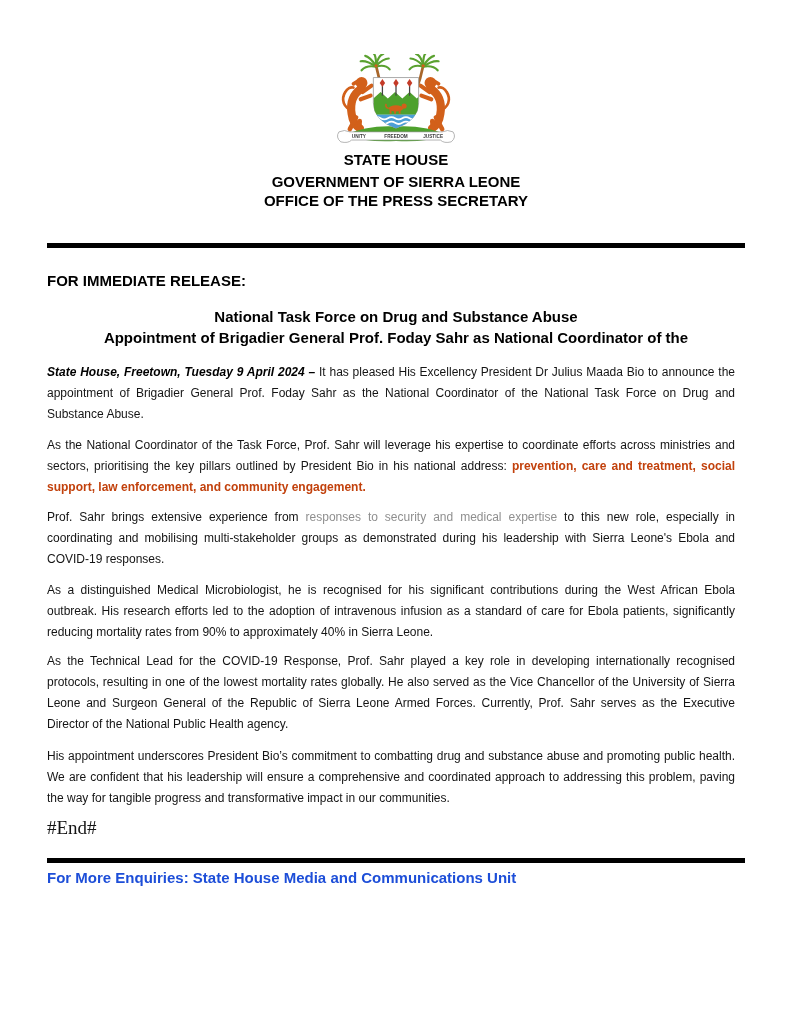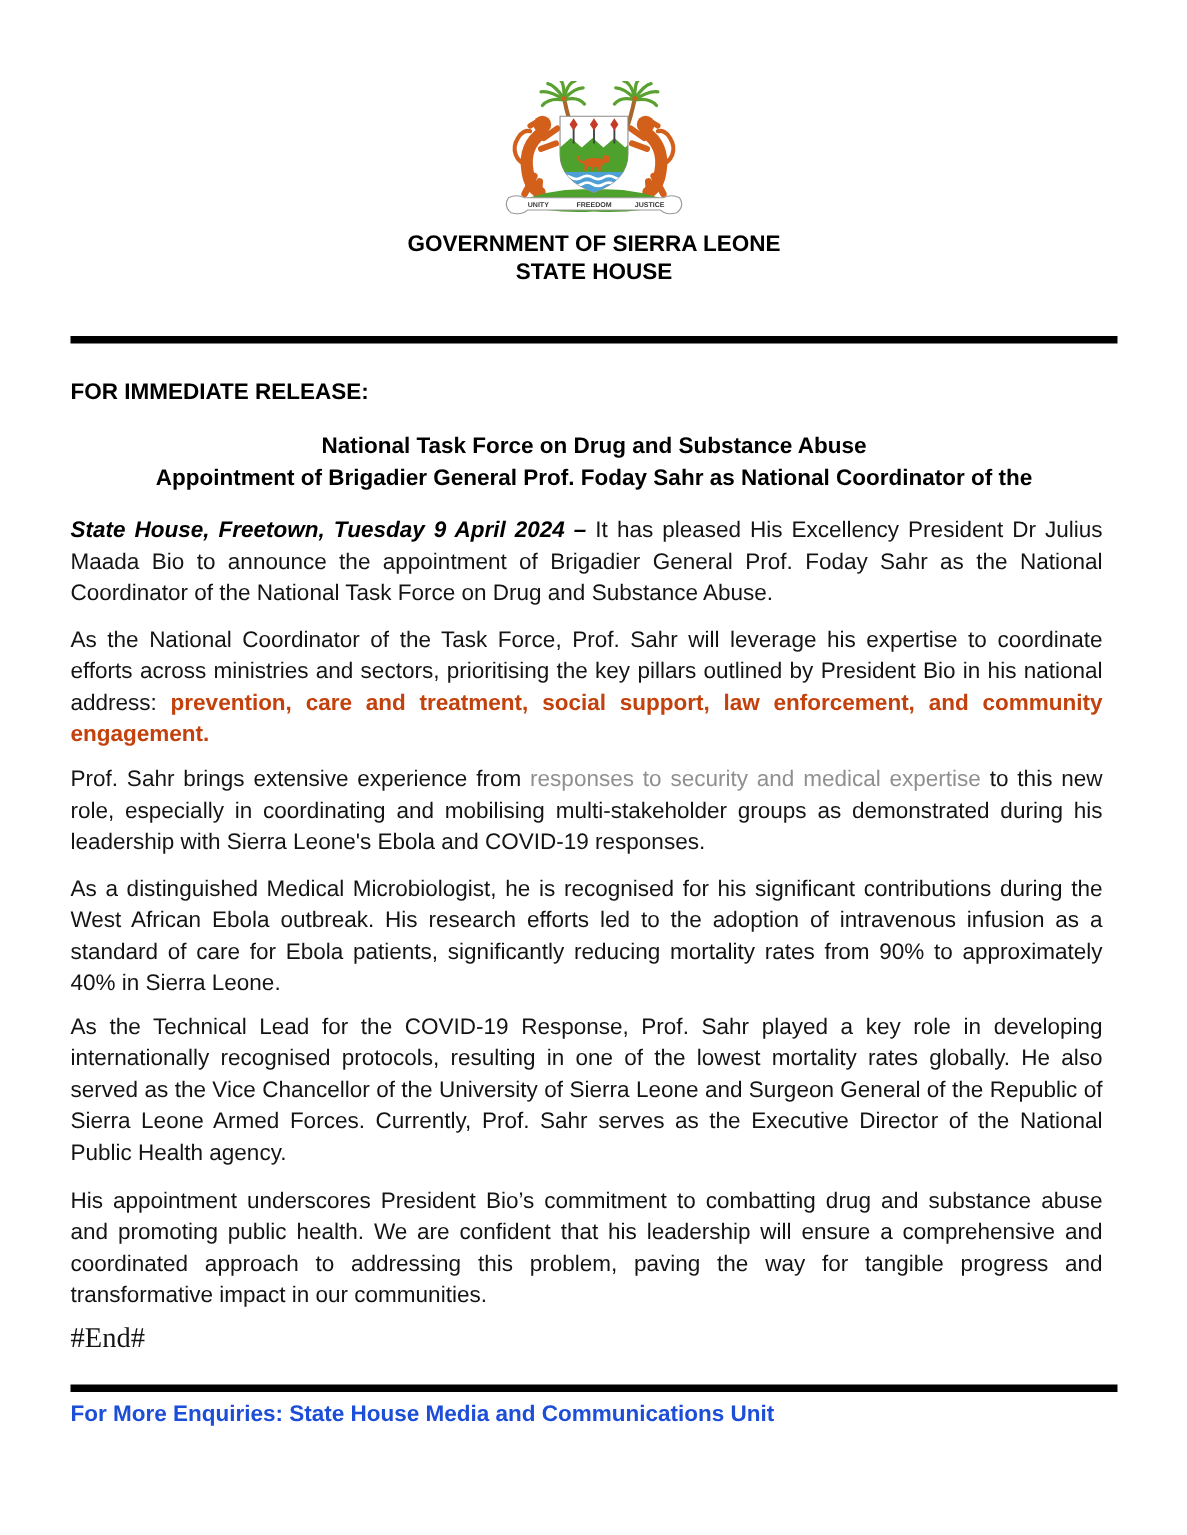--- a/index.html
+++ b/index.html
@@ -6,21 +6,21 @@
   .page{
     width:791px;height:1023px;box-sizing:border-box;
     padding:0 46px 0 47px;overflow:hidden;background:#fff;
     font-family:"Liberation Sans","DejaVu Sans",sans-serif;color:#141414;
   }
   .emblem-wrap{margin-top:54px;text-align:center;line-height:0;}
   .org{ text-align:center;font-weight:bold;font-size:15px;line-height:19px;color:#000;}
   .rule{height:5px;background:#000;}
   .release{font-weight:bold;font-size:15px;line-height:21px;color:#000;}
   .title{font-weight:bold;font-size:15px;line-height:21px;text-align:center;color:#000;}
-  .para{font-size:15px;line-height:21px;text-align:justify;margin:10px 10px 0 0;}
+  .para{font-size:12px;line-height:21px;text-align:justify;margin:10px 10px 0 0;}
   .b{font-weight:bold;color:#c2410c;}
   .bi{font-weight:bold;font-style:italic;color:#000;}
   .gray{color:#8f8f8f;}
   .endmark{font-size:19px;line-height:21px;margin-top:8px;font-family:Liberation Serif, serif;}
   .footer1{font-weight:bold;font-size:15px;line-height:21px;color:#1d4ed8;margin-top:4px;}
   .footer2{font-size:15px;line-height:21px;margin-top:2px;padding-left:161px;}
   .email{color:#1414dd;font-weight:bold;text-decoration:underline;}
   svg text{font-family:"Liberation Sans","DejaVu Sans",sans-serif;}
 </style>
 </head>
@@ -97,22 +97,23 @@
 
       <g>
         <path d="M12,86 Q8,92 14,97 Q22,99 26,95 L124,95 Q128,99 136,97 Q142,92 138,86 Q132,83 126,86 L24,86 Q18,83 12,86 Z" fill="#ffffff" stroke="#999999" stroke-width="0.8"></path>
         <text x="34" y="93" text-anchor="middle" font-size="5.2" font-weight="bold" fill="#3a3a3a">UNITY</text>
         <text x="75" y="93" text-anchor="middle" font-size="5.2" font-weight="bold" fill="#3a3a3a">FREEDOM</text>
         <text x="116" y="93" text-anchor="middle" font-size="5.2" font-weight="bold" fill="#3a3a3a">JUSTICE</text>
       </g>
     </svg>
   </div>
 
+  <div class="org">STATE HOUSE</div>
   <div class="org" style="margin-top:3px">GOVERNMENT OF SIERRA LEONE</div>
-  <div class="org">STATE HOUSE</div>
+  <div class="org">OFFICE OF THE PRESS SECRETARY</div>
 
   <div class="rule" style="margin-top:33px"></div>
 
   <div class="release" style="margin-top:22px">FOR IMMEDIATE RELEASE:</div>
 
   <div class="title" style="margin-top:15px">
     <div>National Task Force on Drug and Substance Abuse</div>
     <div>Appointment of Brigadier General Prof. Foday Sahr as National Coordinator of the</div>
   </div>
 

